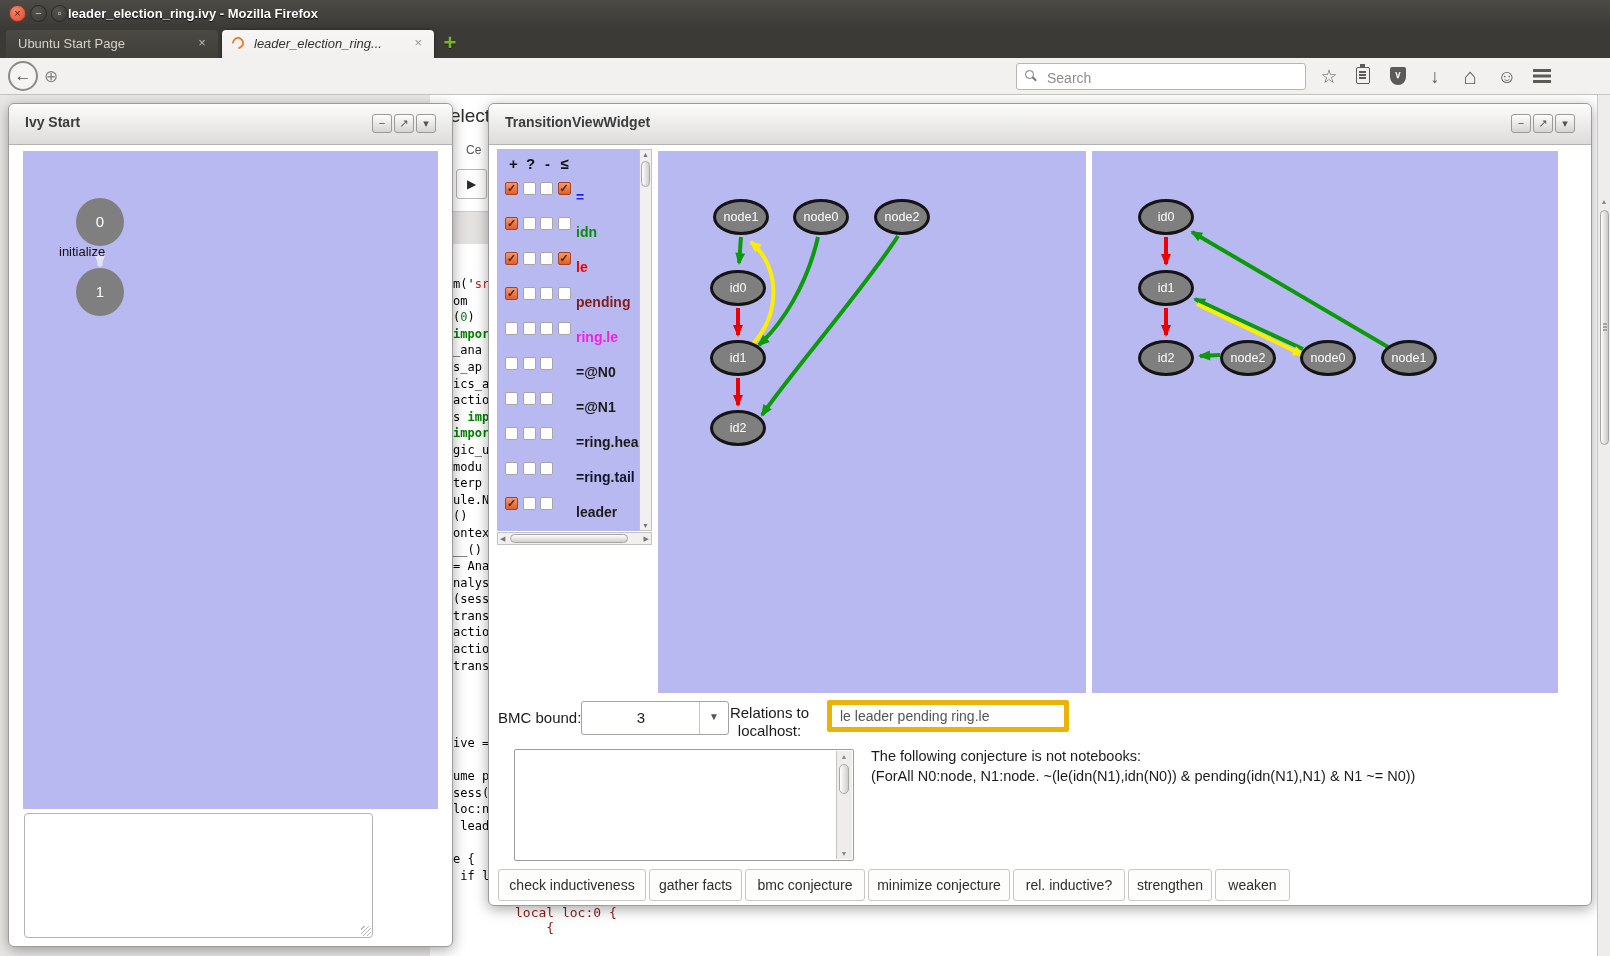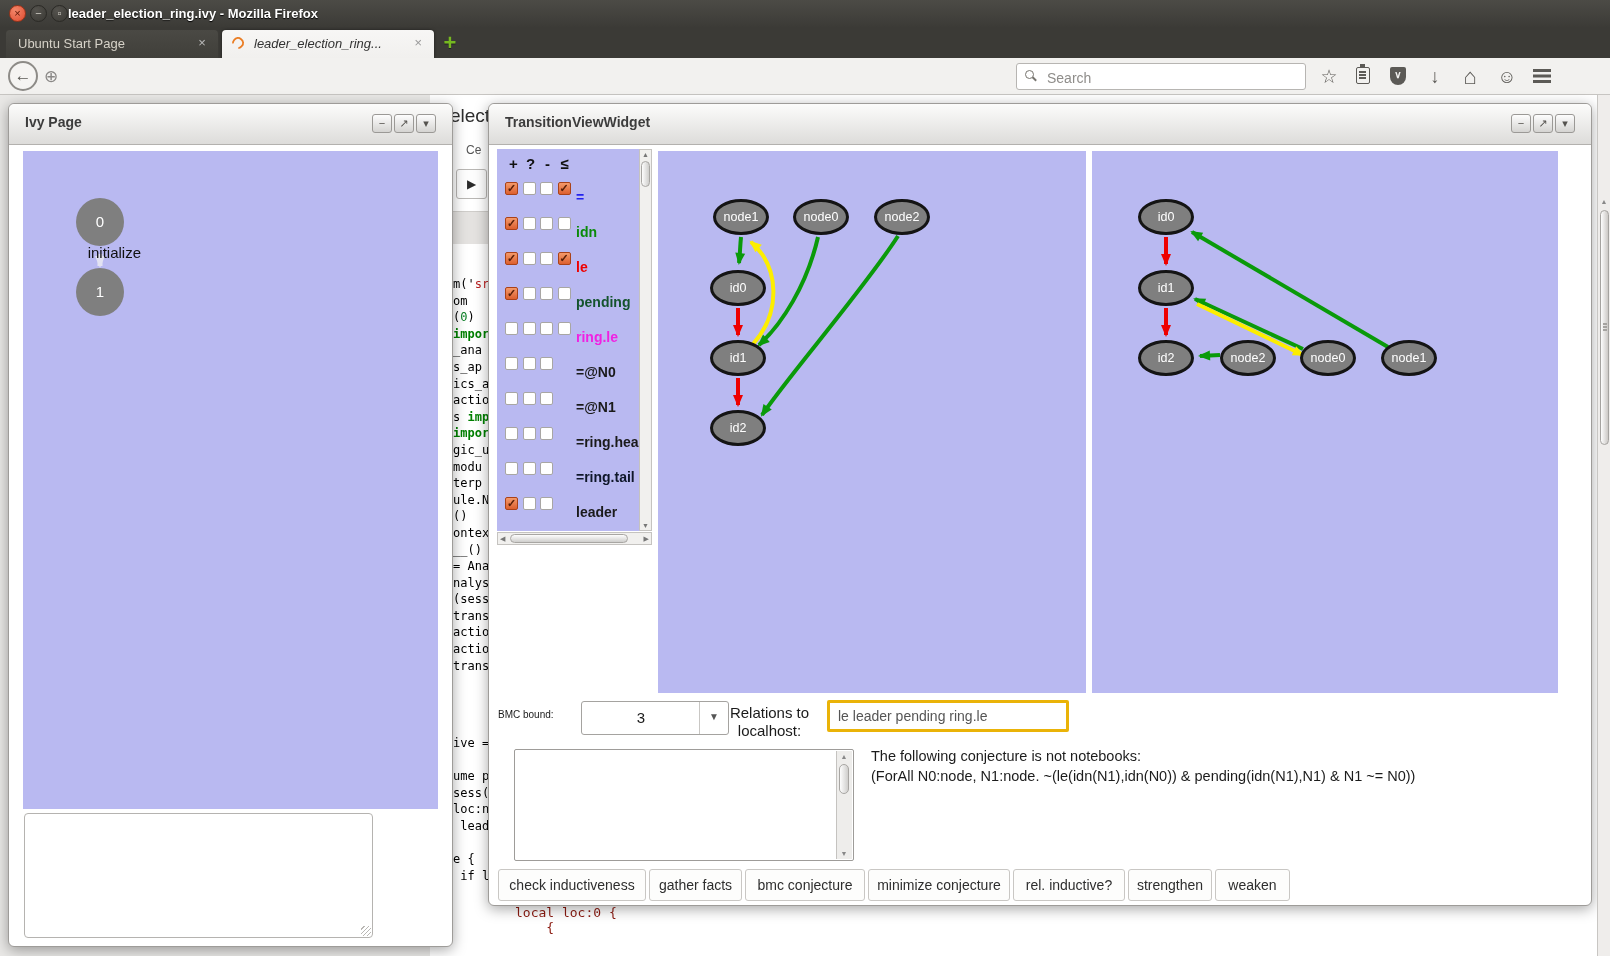--- a/index.html
+++ b/index.html
@@ -97,22 +97,22 @@
   .dlg-title{position:absolute;left:16px;top:10px;font-size:14px;font-weight:bold;color:#3c3c3c;}
   .dlg-btn{position:absolute;top:10px;width:20px;height:19px;border:1px solid #9b9996;border-radius:3px;
     background:linear-gradient(#fdfdfd,#d5d4d2);color:#55534f;font-size:11px;text-align:center;
     line-height:17px;box-sizing:border-box;}
 
   
   #ivy-dialog{left:8px;top:103px;width:445px;height:844px;}
   #ivy-canvas{position:absolute;left:14px;top:47px;width:415px;height:658px;background:#b9b9f1;}
   .inode{position:absolute;width:48px;height:48px;border-radius:50%;background:#7f7f7f;
     color:#fff;font-size:15px;text-align:center;line-height:48px;}
-  #ivy-edge-label{position:absolute;left:36px;top:93px;width:82px;text-align:right;
-    font-size:15px;color:#111;}
+  #ivy-edge-label{position:absolute;left:36px;top:93px;width:82px;text-align:left;
+    font-size:13px;color:#111;}
   #ivy-textarea{position:absolute;left:15px;top:709px;width:349px;height:125px;border:1px solid #b5b3b0;
     border-radius:4px;resize:none;box-sizing:border-box;background:#fff;}
   .grip{position:absolute;width:10px;height:10px;background:
     repeating-linear-gradient(135deg,transparent,transparent 2px,#b9b7b4 2px,#b9b7b4 3px);}
 
   
   #tv-dialog{left:488px;top:103px;width:1104px;height:803px;}
   #relation-panel{position:absolute;left:8px;top:45px;width:142px;height:382px;background:#b9b9f1;overflow:hidden;}
   #rel-header{position:absolute;left:8px;top:6px;height:22px;font-weight:bold;font-size:15px;color:#111;}
   #rel-header span{display:inline-block;width:17px;text-align:center;}
@@ -137,29 +137,29 @@
   .hscroll .thumb{position:absolute;left:12px;top:1px;width:118px;height:9px;background:linear-gradient(#fdfdfd,#cfcecc);
     border:1px solid #a8a6a3;border-radius:5px;box-sizing:border-box;}
 
   .graph-canvas{position:absolute;top:47px;height:542px;background:#b9b9f1;}
   #graph1{left:169px;width:428px;}
   #graph2{left:603px;width:466px;}
   .gnode{position:absolute;width:56px;height:36px;border:3px solid #141414;border-radius:50%;
     background:#7f7f7f;color:#fff;font-size:12.5px;text-align:center;line-height:30px;box-sizing:border-box;}
   .edge-svg{position:absolute;left:0;top:0;}
 
-  #bmc-label{position:absolute;left:9px;top:605px;font-size:10px;color:#1a1a1a;}
+  #bmc-label{position:absolute;left:9px;top:605px;font-size:15px;color:#1a1a1a;}
   #bmc-select{position:absolute;left:92px;top:597px;width:148px;height:34px;background:#fff;
     border:1px solid #a5a3a0;border-radius:3px;box-sizing:border-box;}
   #bmc-value{position:absolute;left:0;top:0;width:118px;text-align:center;line-height:32px;font-size:15px;color:#1a1a1a;}
   #bmc-arrow{position:absolute;right:0;top:0;width:28px;height:32px;border-left:1px solid #c9c7c4;
     text-align:center;line-height:30px;font-size:10px;color:#555;}
   #relmin-label{position:absolute;left:227px;top:600px;width:107px;text-align:center;
     font-size:15px;color:#1a1a1a;line-height:18px;}
-  #relmin-input{position:absolute;left:338px;top:596px;width:242px;height:32px;border:3px solid #eab308;
+  #relmin-input{position:absolute;left:338px;top:596px;width:242px;height:32px;border:5px solid #eab308;
     border-radius:2px;box-sizing:border-box;padding:0 8px;font-size:14px;color:#555;
     font-family:"Liberation Sans",sans-serif;}
   #conjecture{position:absolute;left:382px;top:643px;font-size:14.5px;color:#1c1c1c;line-height:19.5px;}
   #tv-textarea{position:absolute;left:25px;top:645px;width:340px;height:112px;background:#fff;
     border:1px solid #9e9c99;border-radius:2px;box-sizing:border-box;}
   .ta-scroll{position:absolute;right:1px;top:1px;width:15px;bottom:1px;background:#eeedeb;
     border-left:1px solid #c5c3c0;}
   .ta-scroll .up{position:absolute;top:2px;left:0;width:14px;text-align:center;font-size:7px;color:#888;}
   .ta-scroll .thumb{position:absolute;left:2px;top:13px;width:10px;height:30px;background:linear-gradient(90deg,#fdfdfd,#cfcecc);
     border:1px solid #a8a6a3;border-radius:5px;box-sizing:border-box;}
@@ -228,21 +228,21 @@
     <div id="nb-menu-frag">Ce</div>
     <div id="nb-play">▶</div>
     <div id="nb-grayband"></div>
     <div class="codepre" id="code-top"><div><span class="tok-k">m('</span><span class="tok-s">sr</span></div><div><span class="tok-k">om</span></div><div><span class="tok-k">(</span><span class="tok-num">0</span><span class="tok-k">)</span></div><div><span class="tok-kw">impor</span></div><div><span class="tok-k">_ana</span></div><div><span class="tok-k">s_ap</span></div><div><span class="tok-k">ics_a</span></div><div><span class="tok-k">actio</span></div><div><span class="tok-k">s </span><span class="tok-kw">imp</span></div><div><span class="tok-kw">impor</span></div><div><span class="tok-k">gic_u</span></div><div><span class="tok-k">modu</span></div><div><span class="tok-k">terp</span></div><div><span class="tok-k">ule.N</span></div><div><span class="tok-k">()</span></div><div><span class="tok-k">ontex</span></div><div><span class="tok-k">__()</span></div><div><span class="tok-k">= Ana</span></div><div><span class="tok-k">nalys</span></div><div><span class="tok-k">(sess</span></div><div><span class="tok-k">trans</span></div><div><span class="tok-k">actio</span></div><div><span class="tok-k">actio</span></div><div><span class="tok-k">trans</span></div></div>
     <div class="codepre" id="code-bottom"><div><span class="tok-k">ive =</span></div><div>&nbsp;</div><div><span class="tok-k">ume p</span></div><div><span class="tok-k">sess(</span></div><div><span class="tok-k">loc:n</span></div><div><span class="tok-k"> lead</span></div><div>&nbsp;</div><div><span class="tok-k">e {</span></div><div><span class="tok-k"> if l</span></div></div>
     <div id="nb-output"><div>local loc:0 {</div><div>    {</div></div>
   </div>
 
   <div class="dialog" id="ivy-dialog">
     <div class="dlg-header">
-      <span class="dlg-title">Ivy Page</span>
+      <span class="dlg-title">Ivy Start</span>
       <span class="dlg-btn" style="right:60px">−</span>
       <span class="dlg-btn" style="right:38px">↗</span>
       <span class="dlg-btn" style="right:16px">▾</span>
     </div>
     <div id="ivy-canvas">
       <svg class="edge-svg" width="415" height="658">
         <defs>
           <marker id="mk-pale" markerUnits="userSpaceOnUse" markerWidth="16" markerHeight="14" refX="11" refY="6" orient="auto">
             <path d="M1,1 L13,6 L1,11 Z" fill="#e2e2f2"></path>
           </marker>
@@ -266,21 +266,21 @@
     </div>
 
     <div id="relation-panel">
       <div id="rel-header">
         <span>+</span><span>?</span><span>-</span><span>≤</span>
       </div>
       <div id="relation-list">
           <div class="rel-row"><span class="chk on">✓</span><span class="chk"></span><span class="chk"></span><span class="chk on">✓</span><span class="rel-label" style="color: rgb(34, 34, 238);">=</span></div>
           <div class="rel-row"><span class="chk on">✓</span><span class="chk"></span><span class="chk"></span><span class="chk"></span><span class="rel-label" style="color: rgb(10, 138, 10);">idn</span></div>
           <div class="rel-row"><span class="chk on">✓</span><span class="chk"></span><span class="chk"></span><span class="chk on">✓</span><span class="rel-label" style="color: rgb(238, 0, 0);">le</span></div>
-          <div class="rel-row"><span class="chk on">✓</span><span class="chk"></span><span class="chk"></span><span class="chk"></span><span class="rel-label" style="color: #14532d;">pending</span></div>
+          <div class="rel-row"><span class="chk on">✓</span><span class="chk"></span><span class="chk"></span><span class="chk"></span><span class="rel-label" style="color: #7f1d1d;">pending</span></div>
           <div class="rel-row"><span class="chk"></span><span class="chk"></span><span class="chk"></span><span class="chk"></span><span class="rel-label" style="color: rgb(240, 33, 226);">ring.le</span></div>
           <div class="rel-row"><span class="chk"></span><span class="chk"></span><span class="chk"></span><span class="rel-label" style="color: rgb(26, 26, 26);">=@N0</span></div>
           <div class="rel-row"><span class="chk"></span><span class="chk"></span><span class="chk"></span><span class="rel-label" style="color: rgb(26, 26, 26);">=@N1</span></div>
           <div class="rel-row"><span class="chk"></span><span class="chk"></span><span class="chk"></span><span class="rel-label" style="color: rgb(26, 26, 26);">=ring.head</span></div>
           <div class="rel-row"><span class="chk"></span><span class="chk"></span><span class="chk"></span><span class="rel-label" style="color: #0f172a;">=ring.tail</span></div>
           <div class="rel-row"><span class="chk on">✓</span><span class="chk"></span><span class="chk"></span><span class="rel-label" style="color: rgb(26, 26, 26);">leader</span></div>
         </div>
     </div>
     <div class="vscroll">
       <span class="up">▲</span>

